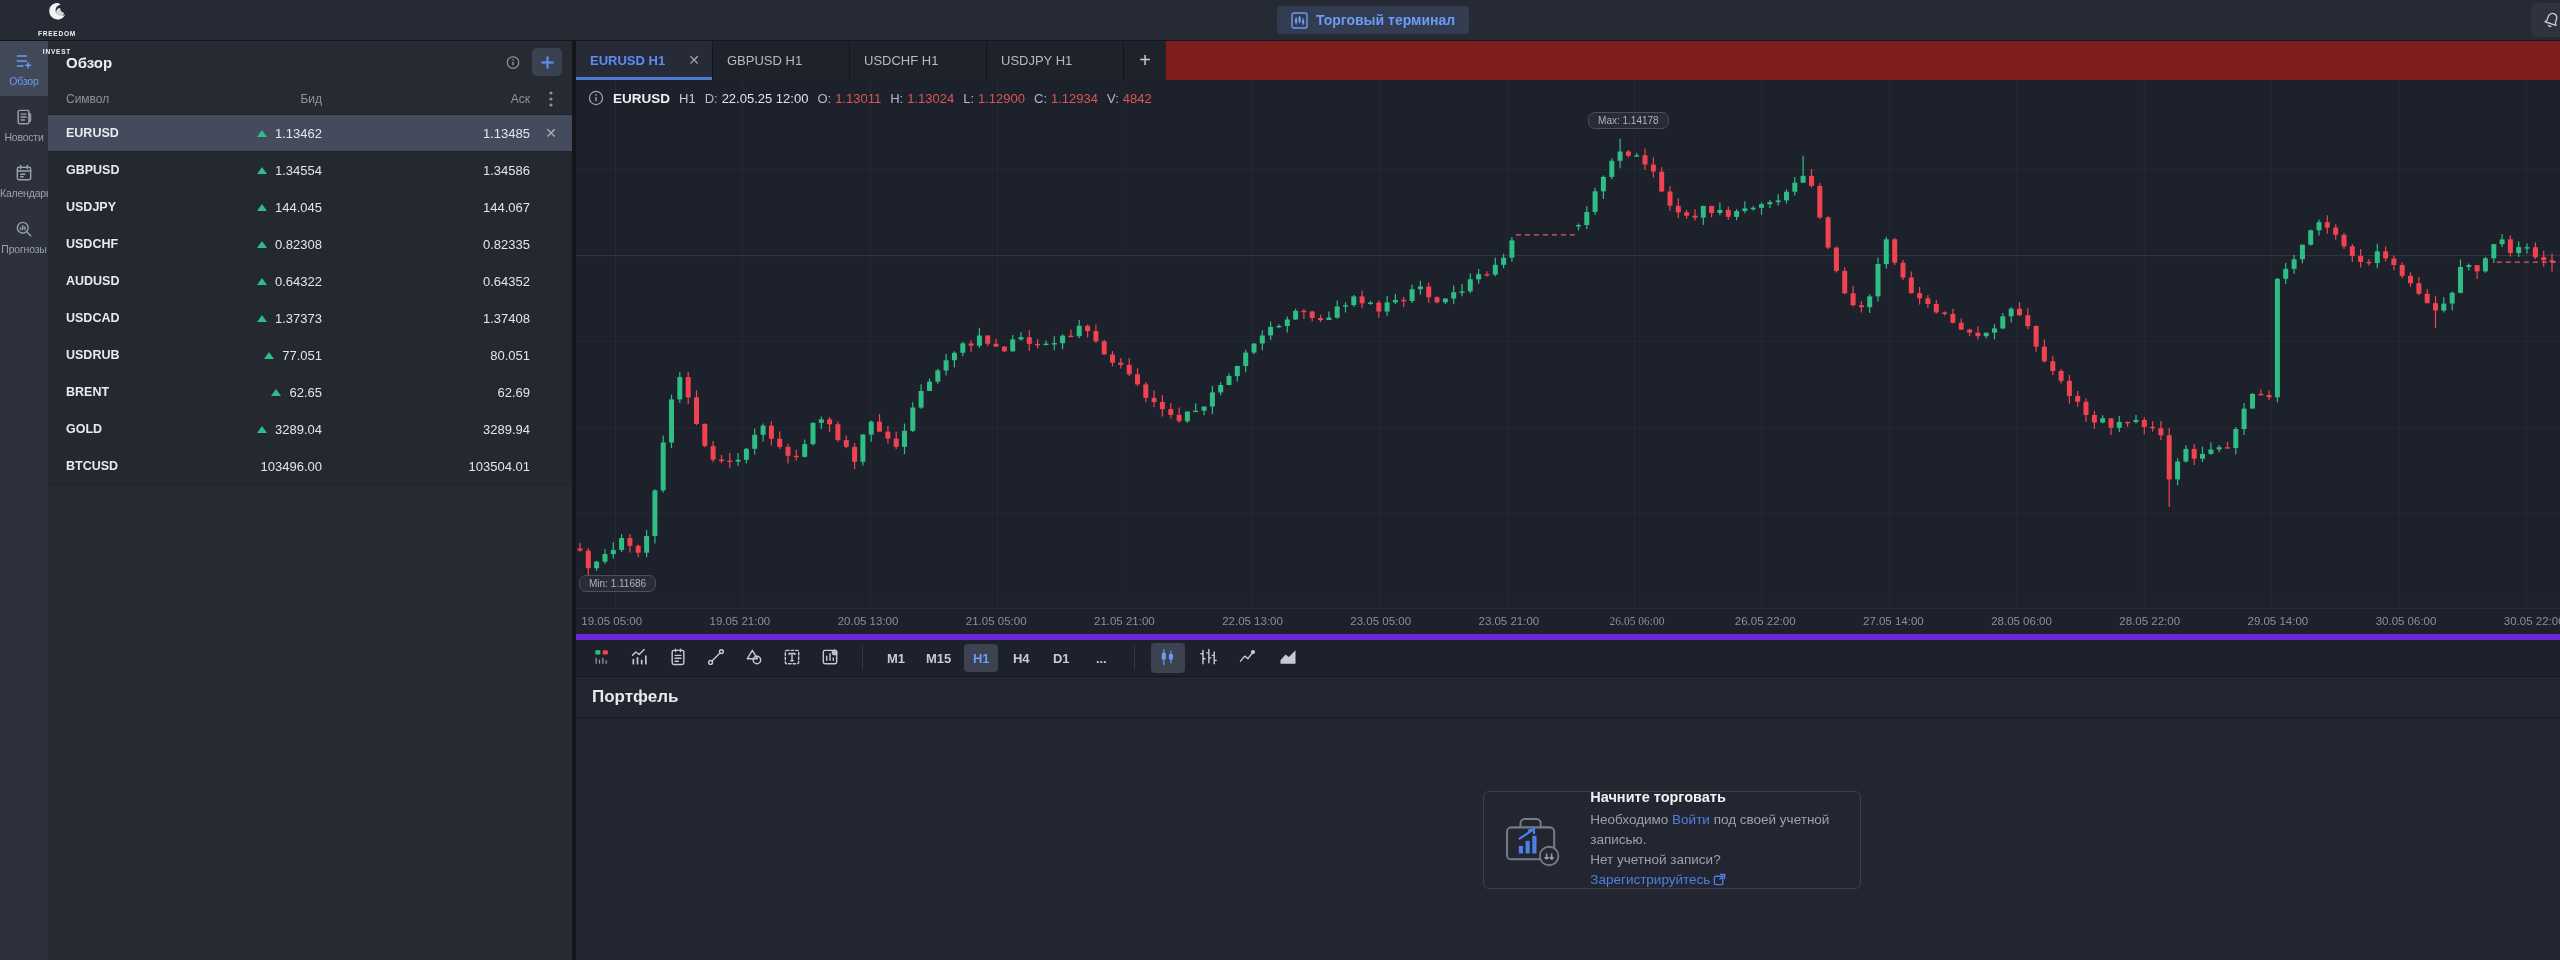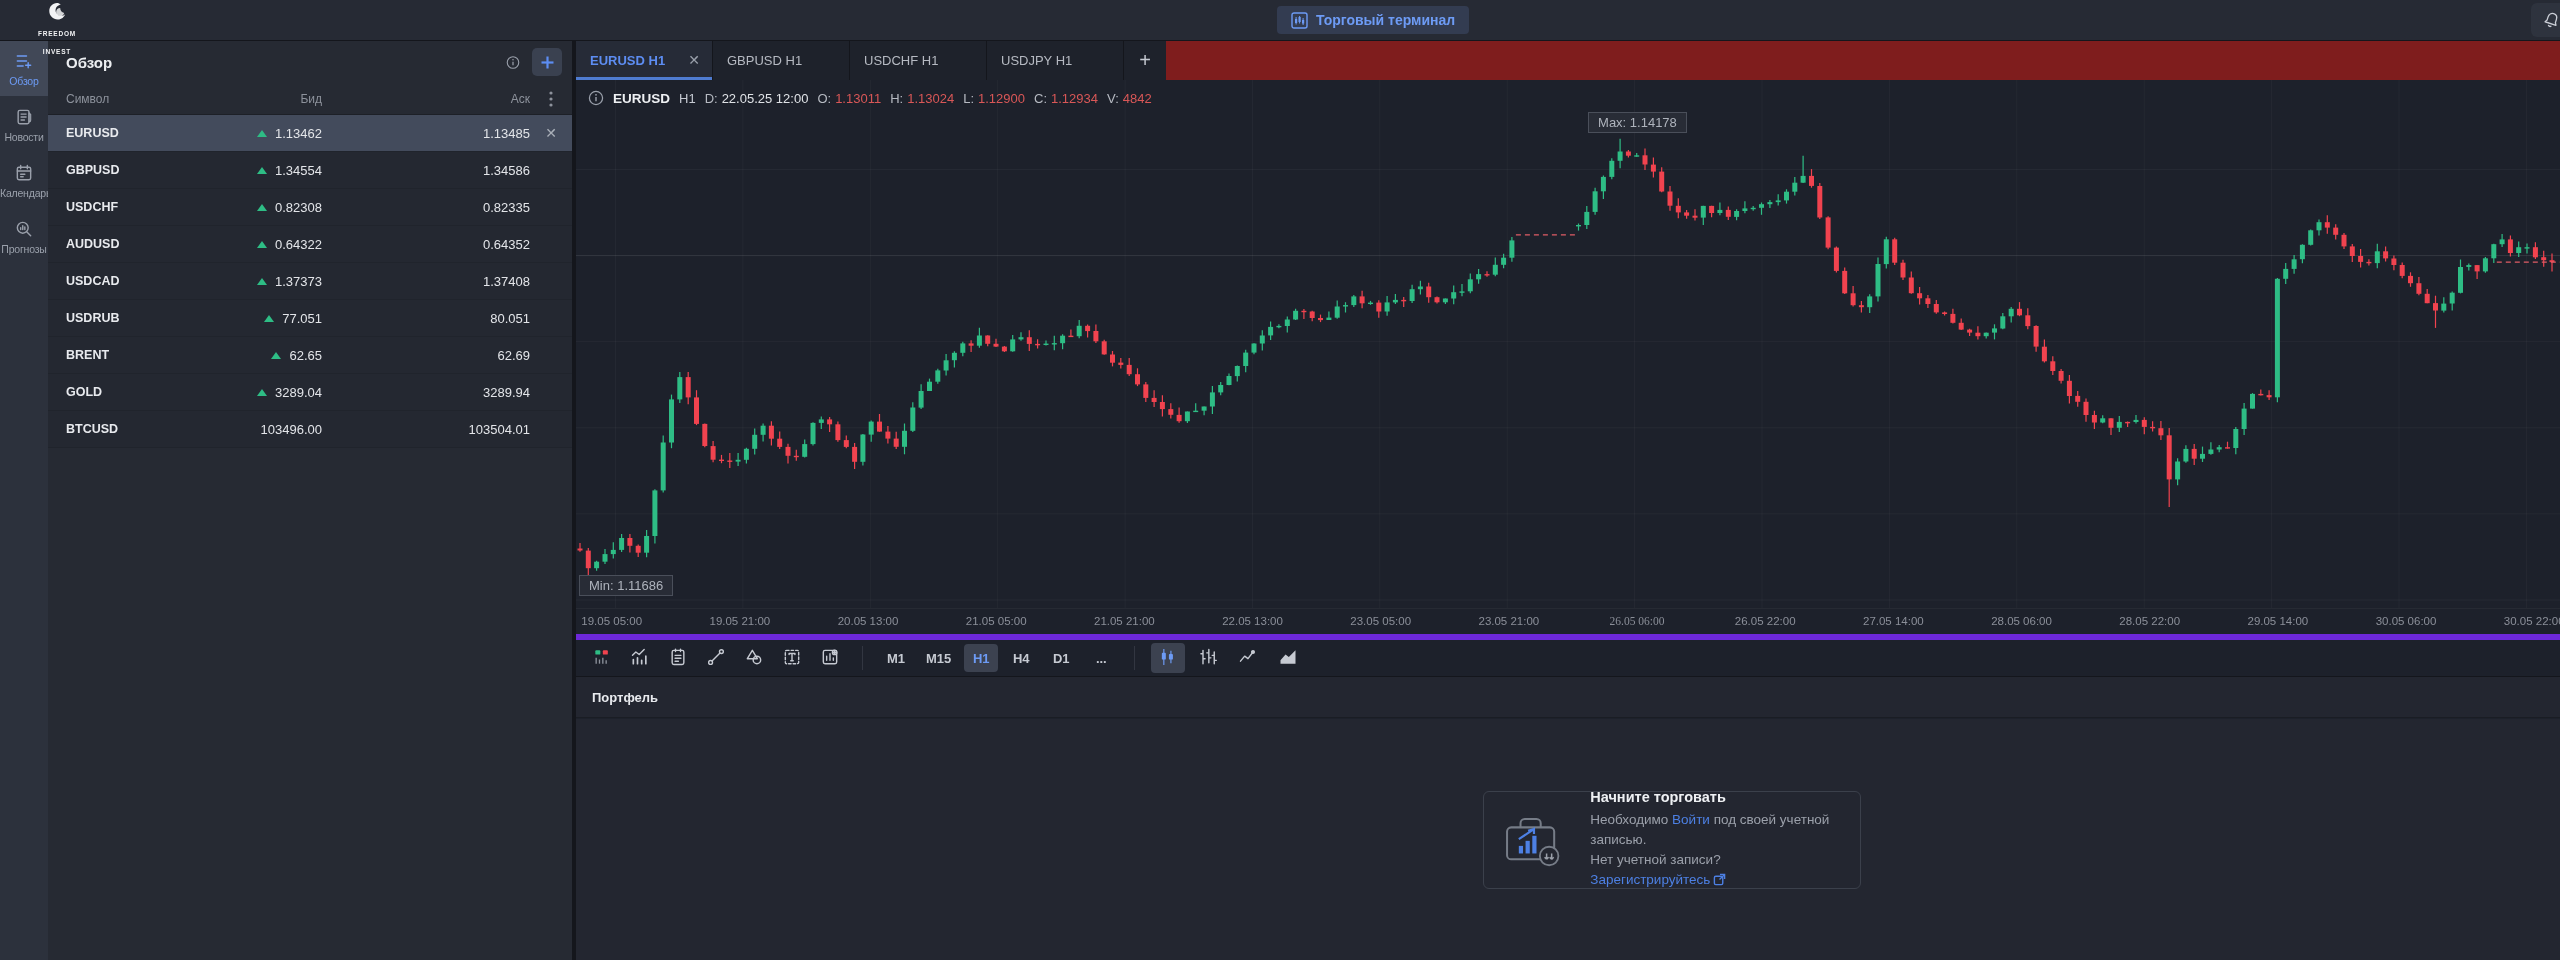--- a/index.html
+++ b/index.html
@@ -61,41 +61,41 @@
   .tab-add{width:42px;height:40px;background:#1e222b;border:none;color:#c6cad2;font-size:20px;cursor:pointer;}
 
   .chart{position:absolute;left:0;top:40px;width:1984px;height:528px;background:#1d212b;overflow:hidden;}
   .info-line{position:absolute;left:12px;top:10px;display:flex;align-items:center;gap:9px;font-size:13px;color:#c6cad2;z-index:3;}
   .il-sym{font-weight:bold;color:#eef0f3;font-size:13.5px;}
   .il-tf{color:#c6cad2;}
   .il-field{display:flex;gap:4px;}
   .il-k{color:#b6bac2;}
   .il-v{color:#dfe2e6;}
   .il-v.red{color:#d95757;}
-  .badge{position:absolute;background:rgba(42,46,56,.85);border:1px solid #4a4f5a;border-radius:0;
-         padding:2px 9px;font-size:13px;color:#aeb3bc;z-index:2;white-space:nowrap;}
+  .badge{position:absolute;background:rgba(42,46,56,.85);border:1px solid #4a4f5a;border-radius:7px;
+         padding:2px 9px;font-size:10px;color:#aeb3bc;z-index:2;white-space:nowrap;}
 
   .xlabels{position:absolute;left:0;top:568px;width:1984px;height:26px;border-top:1px solid #262a33;}
   .xlab{position:absolute;top:6px;transform:translateX(-50%);font-size:11.5px;color:#8b8f99;white-space:nowrap;}
 
   .toolbar{position:absolute;left:0;top:594px;width:1984px;height:42px;border-top:6px solid #6d28d9;
            display:flex;align-items:center;padding-left:10px;box-sizing:border-box;gap:6px;}
   .tool-btn{width:32px;height:30px;background:none;border:none;border-radius:4px;color:#c6cad2;
             display:flex;align-items:center;justify-content:center;cursor:pointer;}
   .tb-div{width:1px;height:24px;background:#323641;margin:0 10px;}
   .tf-btn{min-width:34px;height:28px;background:none;border:none;border-radius:4px;color:#c6cad2;
           font-size:13px;font-weight:bold;cursor:pointer;padding:0 7px;}
   .tf-btn.active{background:#3c4250;color:#6d9bf5;}
   .type-btn{width:34px;height:30px;background:none;border:none;border-radius:4px;color:#c6cad2;
             display:flex;align-items:center;justify-content:center;cursor:pointer;}
   .type-btn.active{background:#3c4250;color:#6d9bf5;}
 
   .pf-head{position:absolute;left:0;top:636px;width:1984px;height:42px;background:#232630;
            border-top:1px solid #14161c;border-bottom:1px solid #1a1d24;display:flex;align-items:center;padding-left:16px;box-sizing:border-box;}
-  .pf-title{font-size:13px;font-weight:bold;color:#e8eaee;}
+  .pf-title{font-size:17px;font-weight:bold;color:#e8eaee;}
   .pf-body{position:absolute;left:0;top:679px;width:1984px;height:241px;background:#232630;}
   .empty-box{position:absolute;left:50%;top:50%;transform:translate(calc(-50% + 104px),-50%);
              width:378px;height:98px;border:1px solid #3b404b;border-radius:6px;
              display:flex;align-items:center;gap:26px;padding:0 18px;box-sizing:border-box;}
   .eb-title{font-size:14.5px;font-weight:bold;color:#eef0f3;margin-bottom:5px;}
   .eb-line{font-size:13.5px;color:#9ba0aa;line-height:20px;}
   .eb-link{color:#4d80e4;cursor:pointer;}
   .ext-ic{display:inline-block;vertical-align:-2px;margin-left:3px;}
 </style>
 </head>
@@ -196,20 +196,26 @@
       <div class="wl-row selected">
         <span class="r-sym">EURUSD</span>
         <span class="r-bid"><span class="tri-up"></span><span class="bidv">1.13462</span></span>
         <span class="r-ask">1.13485</span>
         <span class="r-close">✕</span>
       </div>
       <div class="wl-row">
         <span class="r-sym">GBPUSD</span>
         <span class="r-bid"><span class="tri-up"></span><span class="bidv">1.34554</span></span>
         <span class="r-ask">1.34586</span>
+        <span class="r-close">✕</span>
+      </div>
+      <div class="wl-row">
+        <span class="r-sym">USDJPY</span>
+        <span class="r-bid"><span class="tri-up"></span><span class="bidv">144.045</span></span>
+        <span class="r-ask">144.067</span>
         <span class="r-close">✕</span>
       </div>
       <div class="wl-row">
         <span class="r-sym">USDCHF</span>
         <span class="r-bid"><span class="tri-up"></span><span class="bidv">0.82308</span></span>
         <span class="r-ask">0.82335</span>
         <span class="r-close">✕</span>
       </div>
       <div class="wl-row">
         <span class="r-sym">AUDUSD</span>

